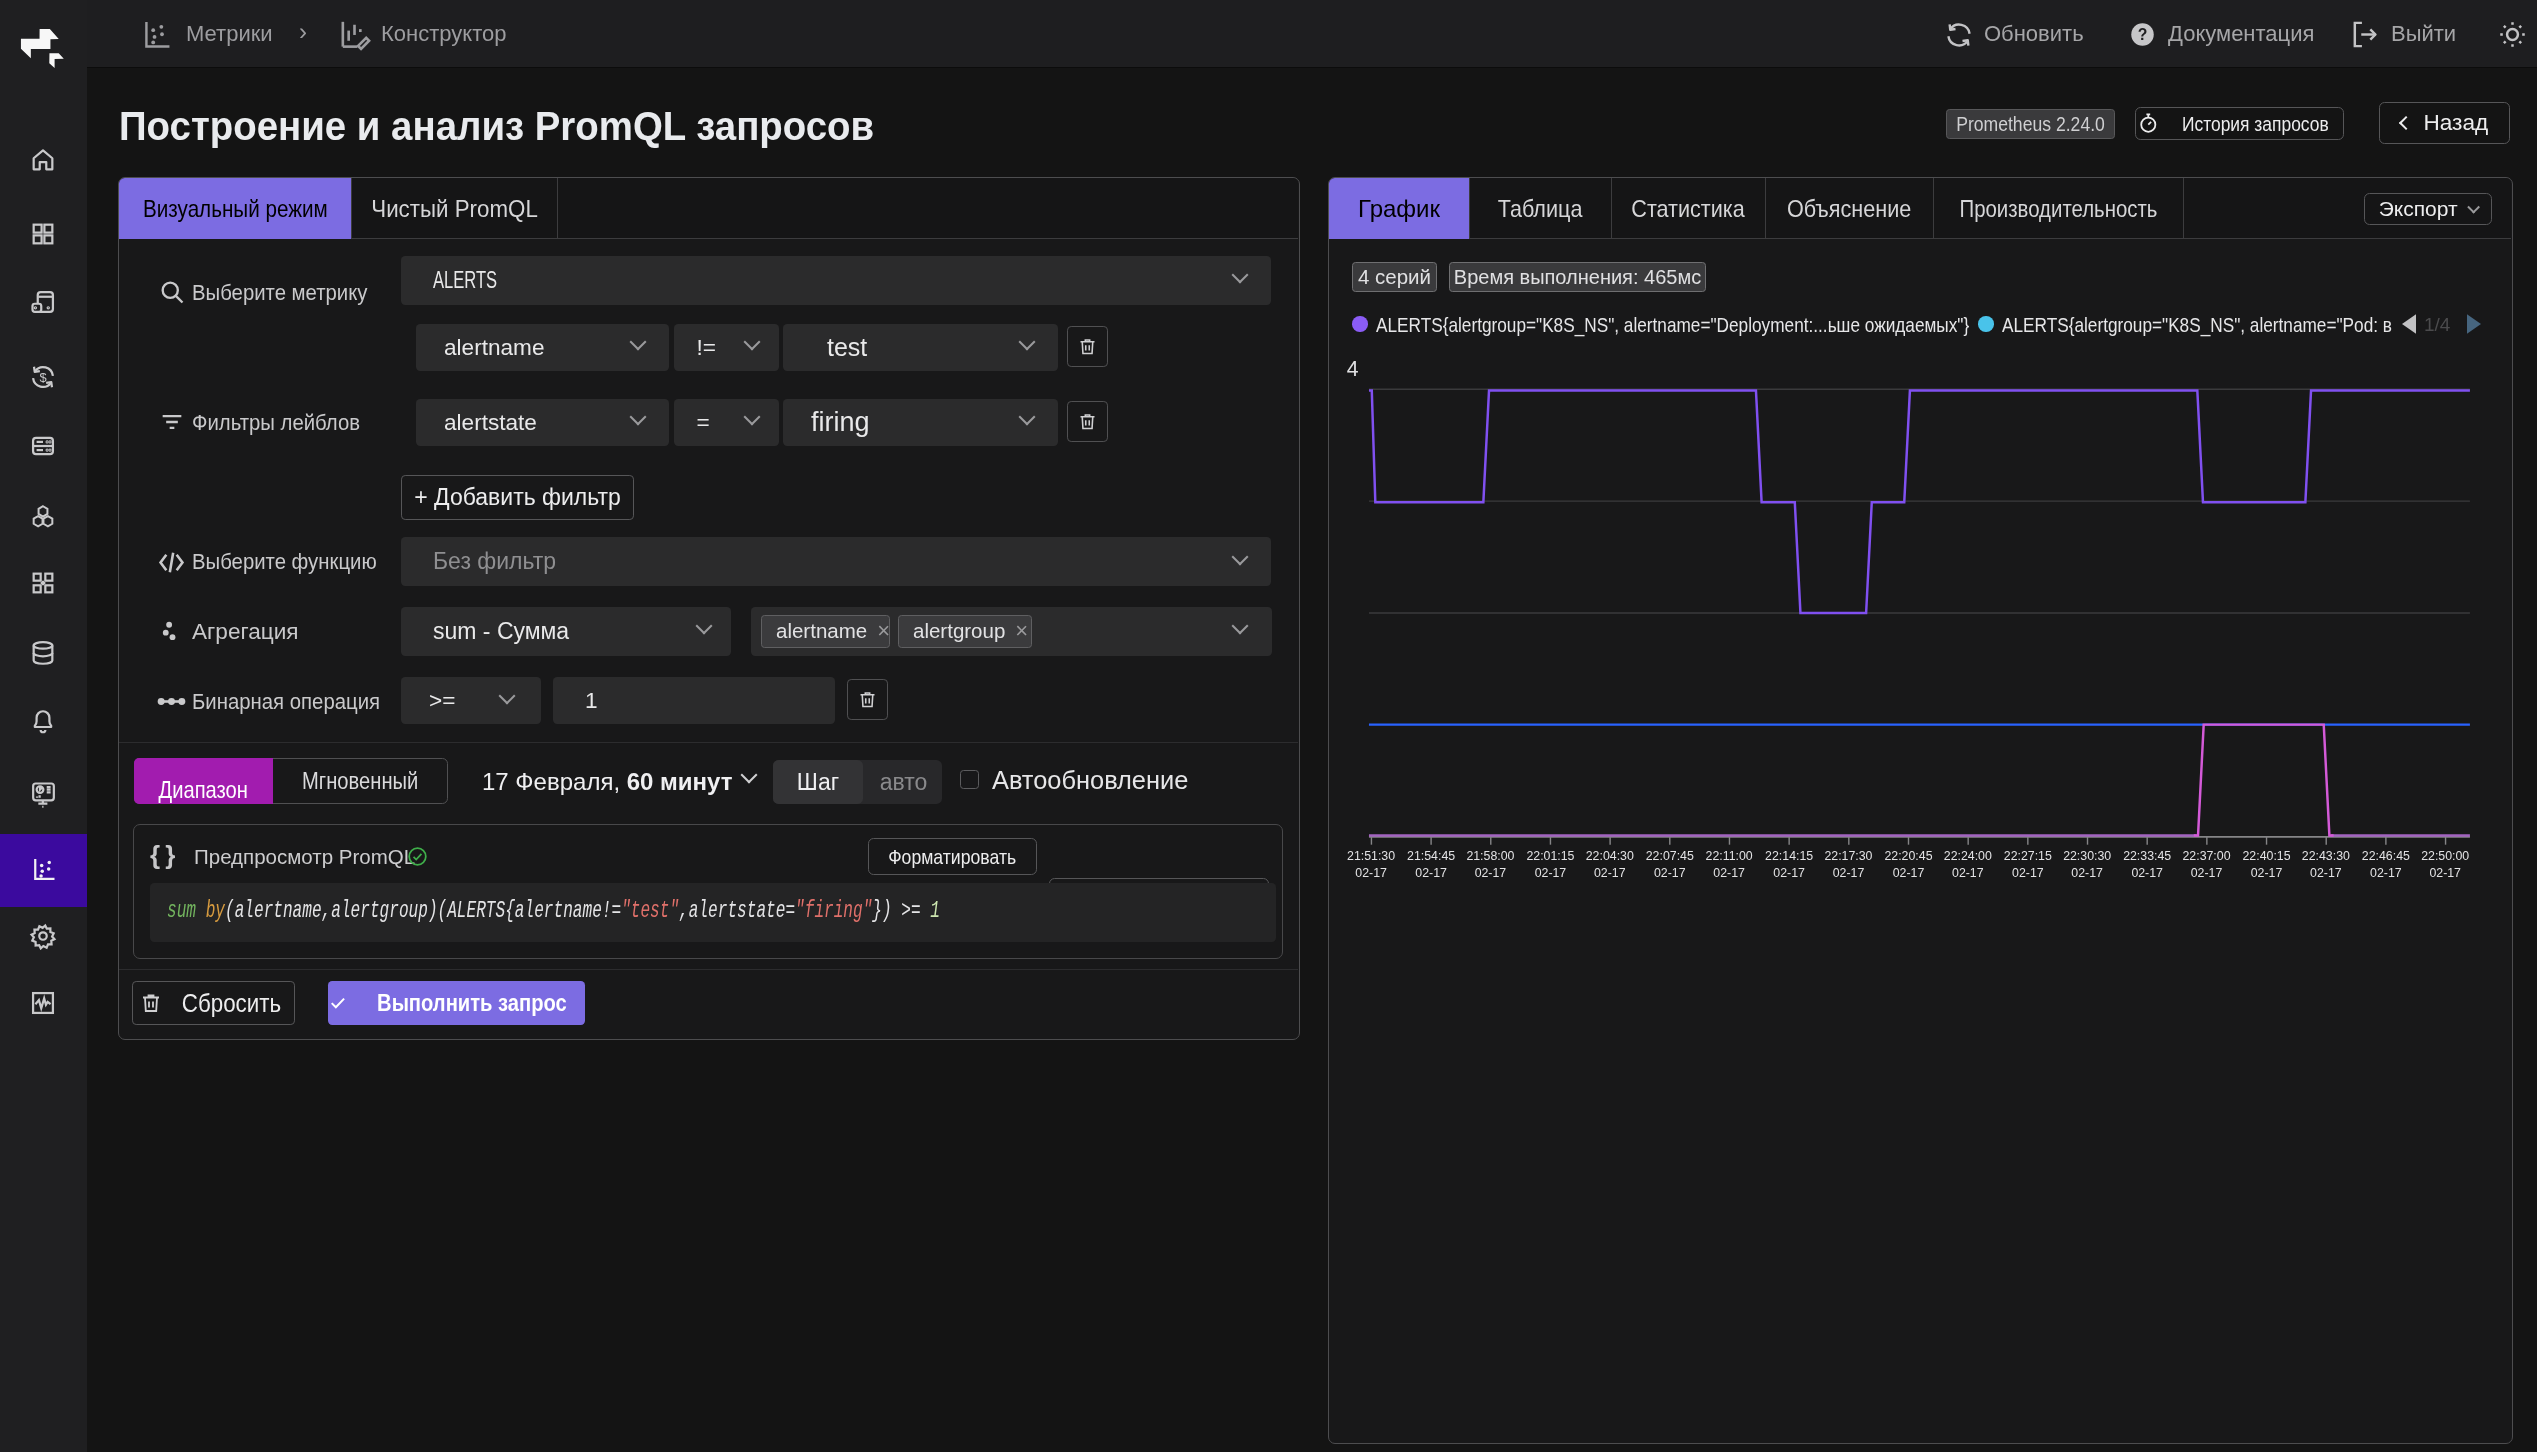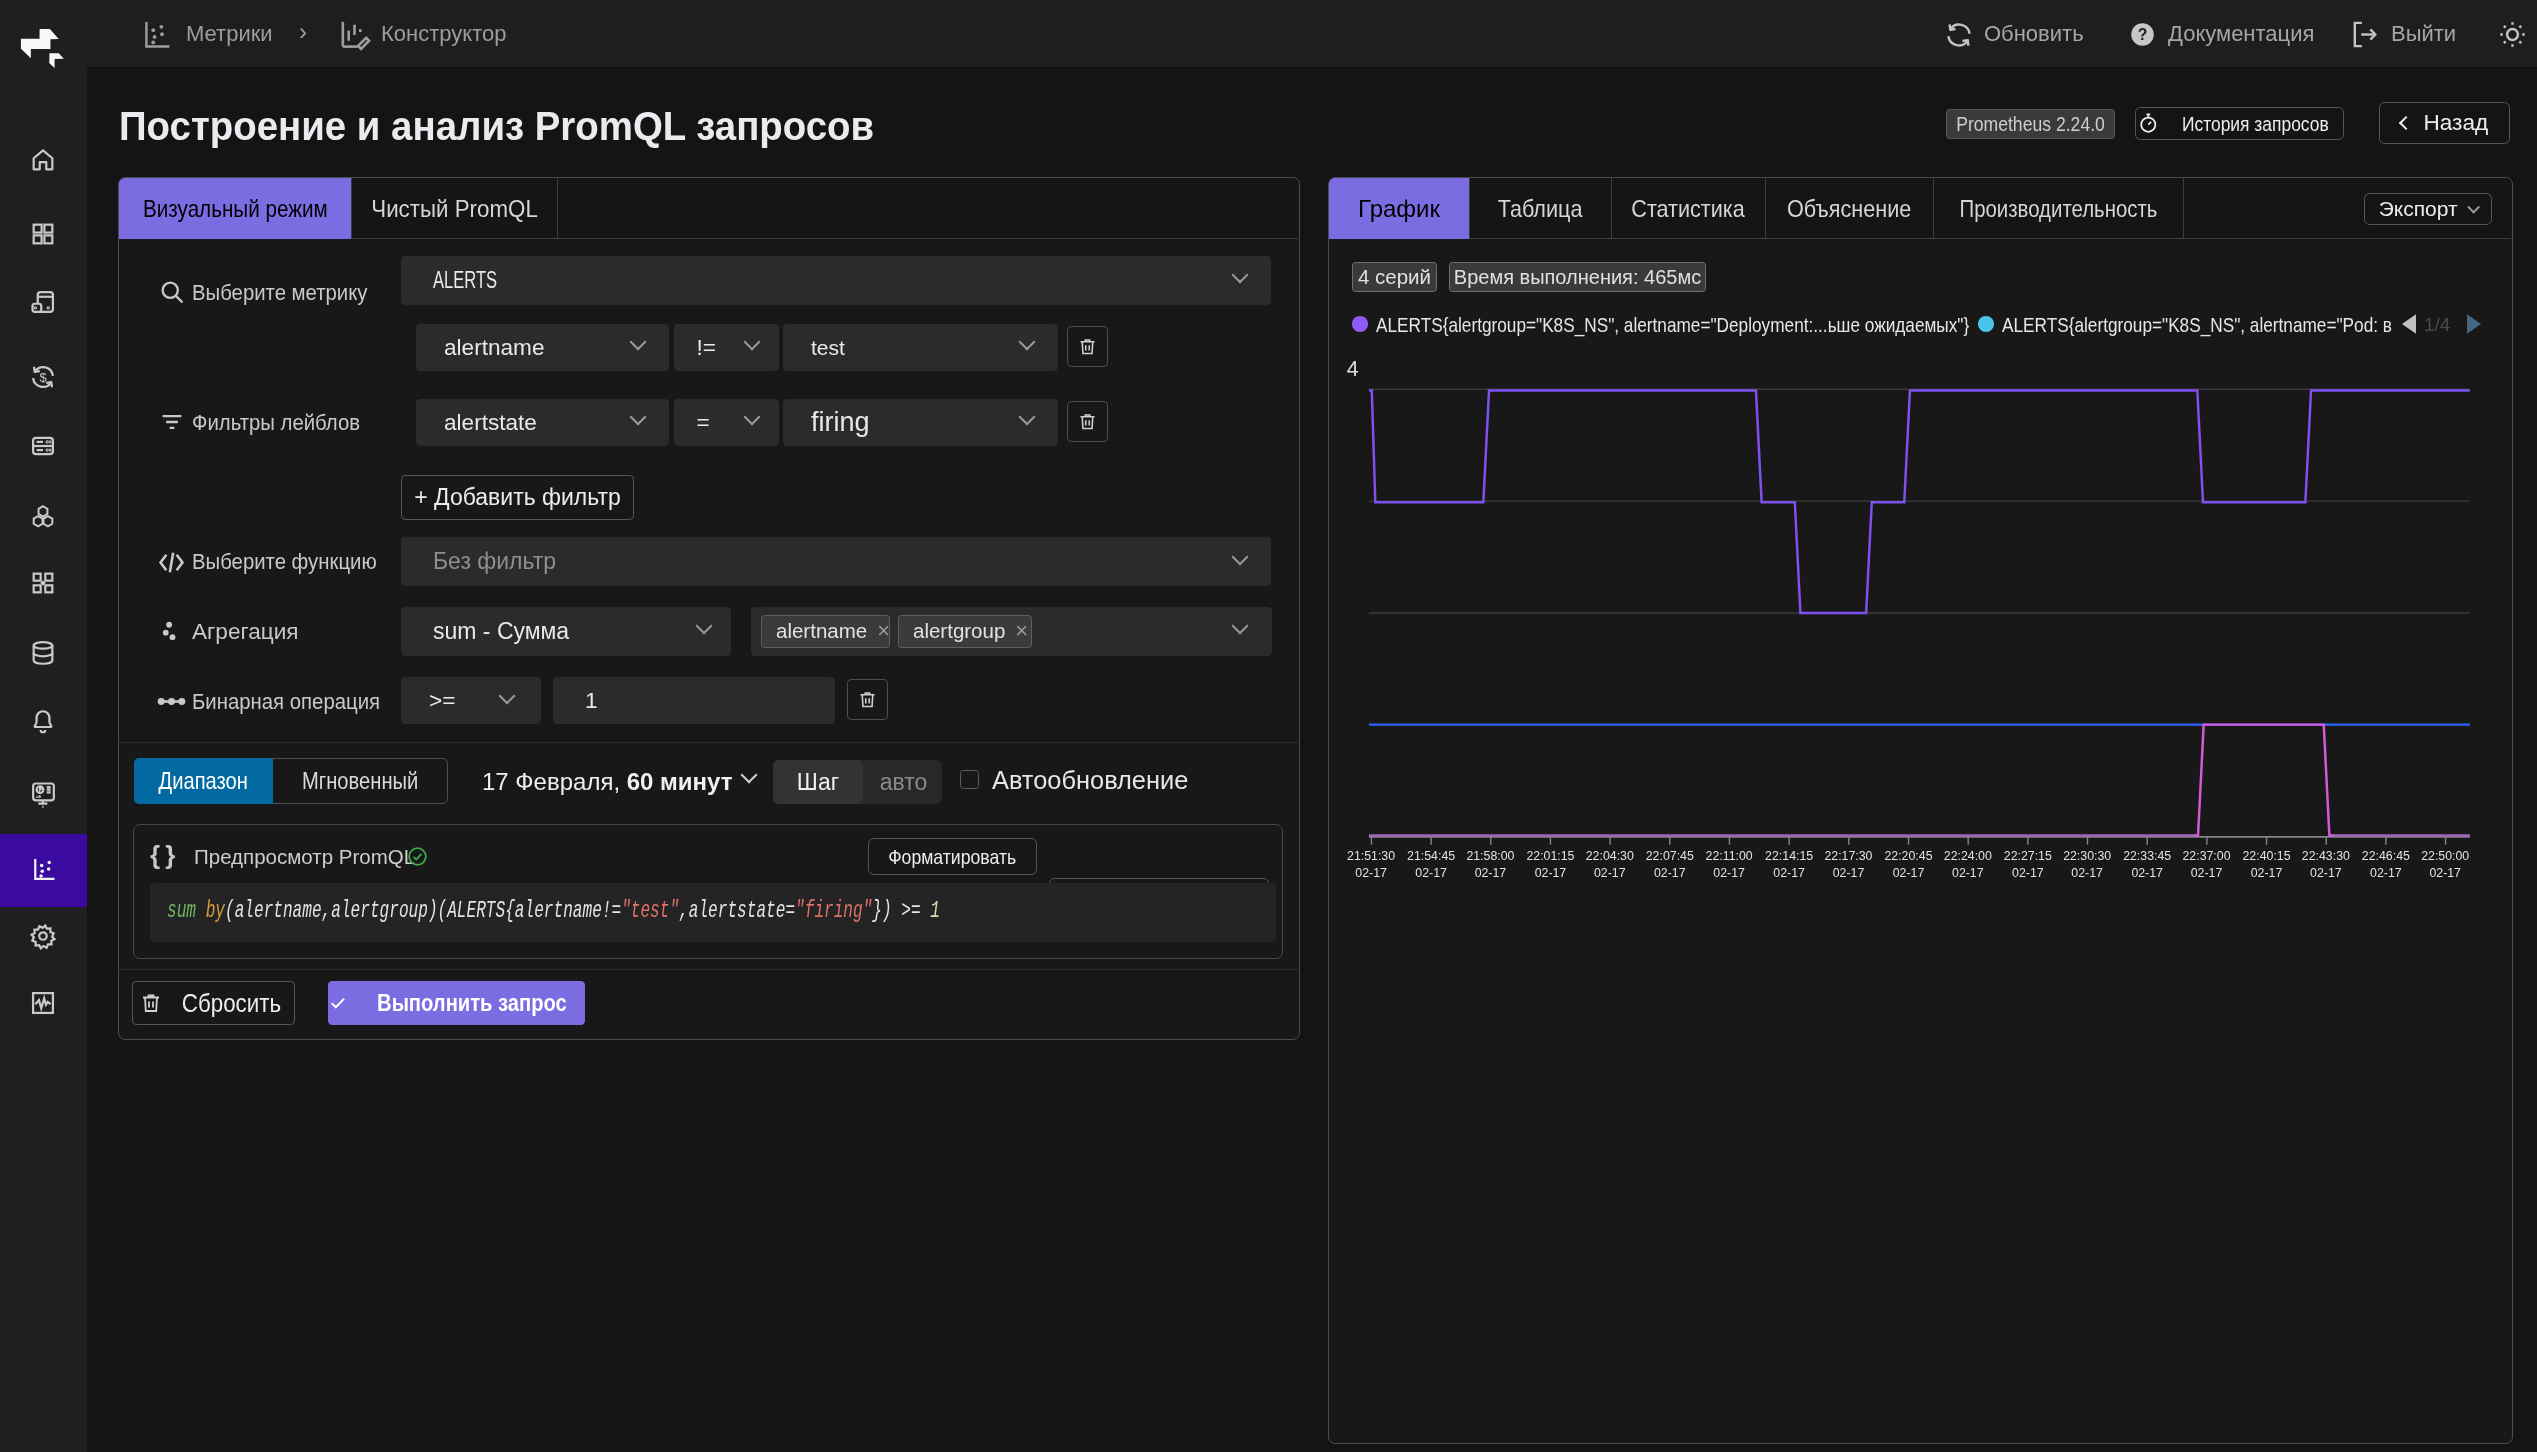--- a/index.html
+++ b/index.html
@@ -194,21 +194,21 @@
 <div class="abs lbl" style="left:192px;top:280px;transform:scaleX(.9);transform-origin:left center">Выберите метрику</div>
 <div class="abs sel" style="left:401px;top:256px;width:870px;height:49px;padding-left:32px">
       <span class="ib" style="transform:scaleX(.72);transform-origin:left center">ALERTS</span>
     </div>
 <span class="abs chev" style="left:1234px;top:275px"></span>
 
 <div class="abs sel" style="left:416px;top:324px;width:253px;height:47px;padding-left:28px;font-size:22.6px">alertname</div>
 <span class="abs chev" style="left:632px;top:342px"></span>
 <div class="abs sel" style="left:674px;top:324px;width:105px;height:47px;padding-left:22.6px;font-size:22.6px">!=</div>
 <span class="abs chev" style="left:746px;top:342px"></span>
-<div class="abs sel" style="left:783px;top:324px;width:275px;height:47px;padding-left:28px;font-size:21px">test</div>
+<div class="abs sel" style="left:783px;top:324px;width:275px;height:47px;padding-left:44px;font-size:25px">test</div>
 <span class="abs chev" style="left:1021px;top:342px"></span>
 <div class="abs iconbtn" style="left:1067px;top:326px;width:41px;height:41px">
 <svg width="21" height="21" viewBox="0 0 24 24" fill="none" stroke="#d0d0d2" stroke-width="1.8">
         <path d="M4 6.5 H20 M9.5 6.5 V4.5 H14.5 V6.5 M6 6.5 L6.8 20 H17.2 L18 6.5 M10 10.5 V16.5 M14 10.5 V16.5"></path>
       </svg>
     </div>
 
 <svg class="abs" style="left:158px;top:408px" width="28" height="28" viewBox="0 0 24 24" fill="none" stroke="#c9c9cb" stroke-width="2">
       <path d="M4 7 H20 M7 12 H17 M10 17 H14"></path>
     </svg>
@@ -261,21 +261,21 @@
 <div class="abs sel" style="left:553px;top:677px;width:282px;height:47px;padding-left:32px;font-size:22.6px">1</div>
 <div class="abs iconbtn" style="left:847px;top:679px;width:41px;height:41px">
 <svg width="21" height="21" viewBox="0 0 24 24" fill="none" stroke="#d0d0d2" stroke-width="1.8">
         <path d="M4 6.5 H20 M9.5 6.5 V4.5 H14.5 V6.5 M6 6.5 L6.8 20 H17.2 L18 6.5 M10 10.5 V16.5 M14 10.5 V16.5"></path>
       </svg>
     </div>
 
 <div class="abs" style="left:119px;top:742px;width:1179px;height:1.4px;background:#2c2c2e"></div>
 
 <div class="abs" style="left:134px;top:758px;width:314px;height:46px;border:1.4px solid #505052;border-radius:5.6px"></div>
-<div class="abs" style="left:134px;top:758px;width:139px;height:46px;background:#0369a1;border-radius:5px 0 0 5px;color:#fff;font-size:24px;display:flex;align-items:center;justify-content:center">
+<div class="abs" style="left:134px;top:758px;width:139px;height:46px;background:#a21caf;border-radius:5px 0 0 5px;color:#fff;font-size:24px;display:flex;align-items:flex-end;justify-content:center">
       <span class="ib" style="transform:scaleX(.84)">Диапазон</span>
     </div>
 <div class="abs" style="left:273px;top:758px;width:175px;height:46px;color:#dadadc;font-size:24px;display:flex;align-items:center;justify-content:center">
       <span class="ib" style="transform:scaleX(.84)">Мгновенный</span>
     </div>
 <div class="abs" style="left:482px;top:768px;color:#efeff1;font-size:24px;white-space:nowrap">17 Февраля, <b>60 минут</b></div>
 <span class="abs chev" style="left:743px;top:775px;border-color:#d0d0d2"></span>
 <div class="abs" style="left:773px;top:760px;width:169px;height:44px;background:#28282a;border-radius:5.6px"></div>
 <div class="abs" style="left:773px;top:760px;width:90px;height:44px;background:#333335;border-radius:5.6px;color:#f0f0f2;font-size:23px;display:flex;align-items:center;justify-content:center">Шаг</div>
 <div class="abs" style="left:864px;top:760px;width:79px;height:44px;color:#8a8a8c;font-size:23px;display:flex;align-items:center;justify-content:center">авто</div>

